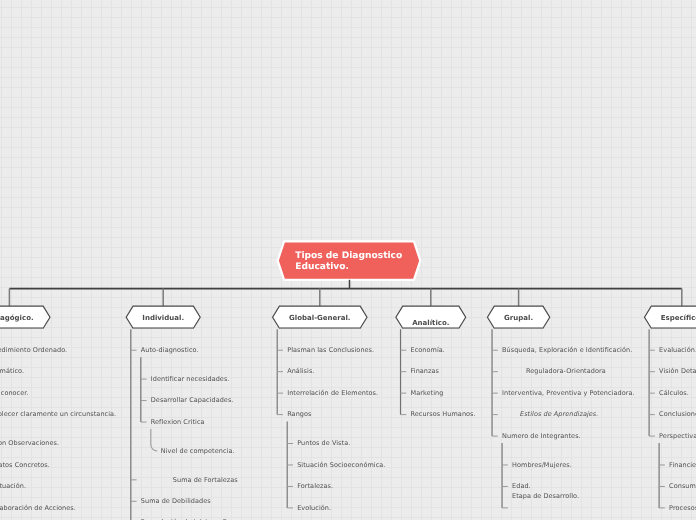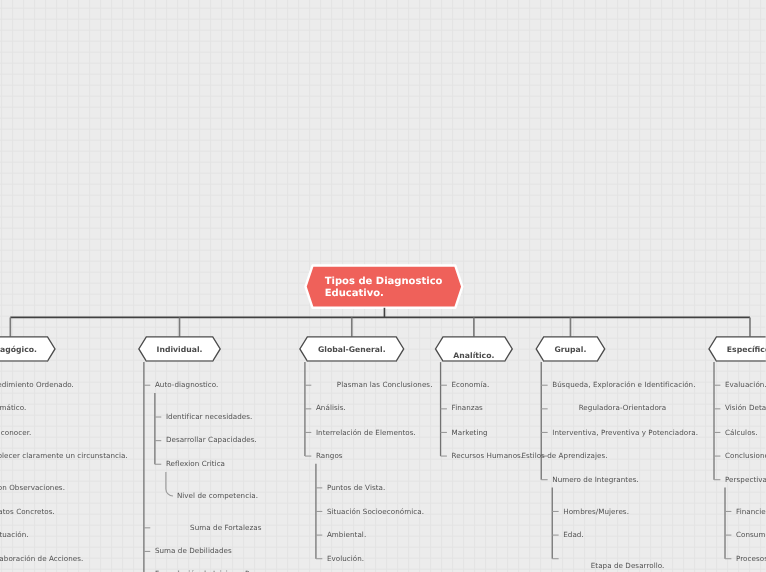--- a/index.html
+++ b/index.html
@@ -123,42 +123,42 @@
       <div class="nodebox" style="left: 126.2px; top: 307.4px; width: 74px; height: 22px; display: flex; align-items: center; justify-content: center; font-weight: bold; font-size: 7px; color: rgb(75, 75, 75); white-space: nowrap;">Individual.</div>
       <div class="leaf" style="left: 140.8px; top: 345.9px;">Auto-diagnostico.</div>
       <div class="leaf" style="left: 150.8px; top: 374.8px;">Identificar necesidades.</div>
       <div class="leaf" style="left: 150.8px; top: 396.27px;">Desarrollar Capacidades.</div>
       <div class="leaf" style="left: 150.8px; top: 417.74px;">Reflexion Critica</div>
       <div class="leaf" style="left: 160.8px; top: 446.64px;">Nivel de competencia.</div>
       <div class="leaf" style="left: 140.8px; top: 475.54px; margin-left: 32px;">Suma de Fortalezas</div>
       <div class="leaf" style="left: 140.8px; top: 497.01px;">Suma de Debilidades</div>
       <div class="leaf" style="left: 140.8px; top: 518.48px;">Formulación de Juicios y Rangos.</div>
       <div class="nodebox" style="left: 272.6px; top: 307.4px; width: 94.4px; height: 22px; display: flex; align-items: center; justify-content: center; font-weight: bold; font-size: 7px; color: rgb(75, 75, 75); white-space: nowrap;">Global-General.</div>
-      <div class="leaf" style="left: 287.2px; top: 345.9px; margin-left: 19px;">Plasman las Conclusiones.</div>
+      <div class="leaf" style="left: 287.2px; top: 345.9px;">Plasman las Conclusiones.</div>
       <div class="leaf" style="left: 287.2px; top: 367.37px;">Análisis.</div>
       <div class="leaf" style="left: 287.2px; top: 388.84px;">Interrelación de Elementos.</div>
       <div class="leaf" style="left: 287.2px; top: 410.31px;">Rangos</div>
       <div class="leaf" style="left: 297.2px; top: 439.21px;">Puntos de Vista.</div>
       <div class="leaf" style="left: 297.2px; top: 460.68px;">Situación Socioeconómica.</div>
-      <div class="leaf" style="left: 297.2px; top: 482.15px;">Ambiental.</div>
+      <div class="leaf" style="left: 297.2px; top: 482.15px;">Fortalezas.</div>
       <div class="leaf" style="left: 297.2px; top: 503.62px;">Evolución.</div>
       <div class="nodebox" style="left: 395.9px; top: 307.4px; width: 69.8px; height: 32px; display: flex; align-items: center; justify-content: center; font-weight: bold; font-size: 7px; color: rgb(75, 75, 75); white-space: nowrap;">Analítico.</div>
       <div class="leaf" style="left: 410.5px; top: 345.9px;">Economía.</div>
       <div class="leaf" style="left: 410.5px; top: 367.37px;">Finanzas</div>
       <div class="leaf" style="left: 410.5px; top: 388.84px;">Marketing</div>
       <div class="leaf" style="left: 410.5px; top: 410.31px;">Recursos Humanos.</div>
       <div class="nodebox" style="left: 487.45px; top: 307.4px; width: 62.3px; height: 22px; display: flex; align-items: center; justify-content: center; font-weight: bold; font-size: 7px; color: rgb(75, 75, 75); white-space: nowrap;">Grupal.</div>
       <div class="leaf" style="left: 502.05px; top: 345.9px;">Búsqueda, Exploración e Identificación.</div>
       <div class="leaf" style="left: 502.05px; top: 367.37px; padding-left: 24px;">Reguladora-Orientadora</div>
       <div class="leaf" style="left: 502.05px; top: 388.84px;">Interventiva, Preventiva y Potenciadora.</div>
-      <div class="leaf" style="left: 474px; top: 410.31px;">Estilos de Aprendizajes.</div>
+      <div class="leaf" style="left: 520px; top: 410.31px; font-style: italic;">Estilos de Aprendizajes.</div>
       <div class="leaf" style="left: 502.05px; top: 431.78px;">Numero de Integrantes.</div>
       <div class="leaf" style="left: 512.05px; top: 460.68px;">Hombres/Mujeres.</div>
       <div class="leaf" style="left: 512.05px; top: 482.15px;">Edad.</div>
-      <div class="leaf" style="left: 512.05px; top: 510px; margin-left: 25px;">Etapa de Desarrollo.</div>
+      <div class="leaf" style="left: 512.05px; top: 492px;">Etapa de Desarrollo.</div>
       <div class="nodebox" style="left: 644.5px; top: 307.4px; width: 74.6px; height: 22px; display: flex; align-items: center; justify-content: center; font-weight: bold; font-size: 7px; color: rgb(75, 75, 75); white-space: nowrap;">Específico.</div>
       <div class="leaf" style="left: 659.1px; top: 345.9px;">Evaluación.</div>
       <div class="leaf" style="left: 659.1px; top: 367.37px;">Visión Detallada.</div>
       <div class="leaf" style="left: 659.1px; top: 388.84px;">Cálculos.</div>
       <div class="leaf" style="left: 659.1px; top: 410.31px;">Conclusiones.</div>
       <div class="leaf" style="left: 659.1px; top: 431.78px;">Perspectivas.</div>
       <div class="leaf" style="left: 669.1px; top: 460.68px;">Financiero.</div>
       <div class="leaf" style="left: 669.1px; top: 482.15px;">Consumo.</div>
       <div class="leaf" style="left: 669.1px; top: 503.62px;">Procesos.</div>
     </div>

